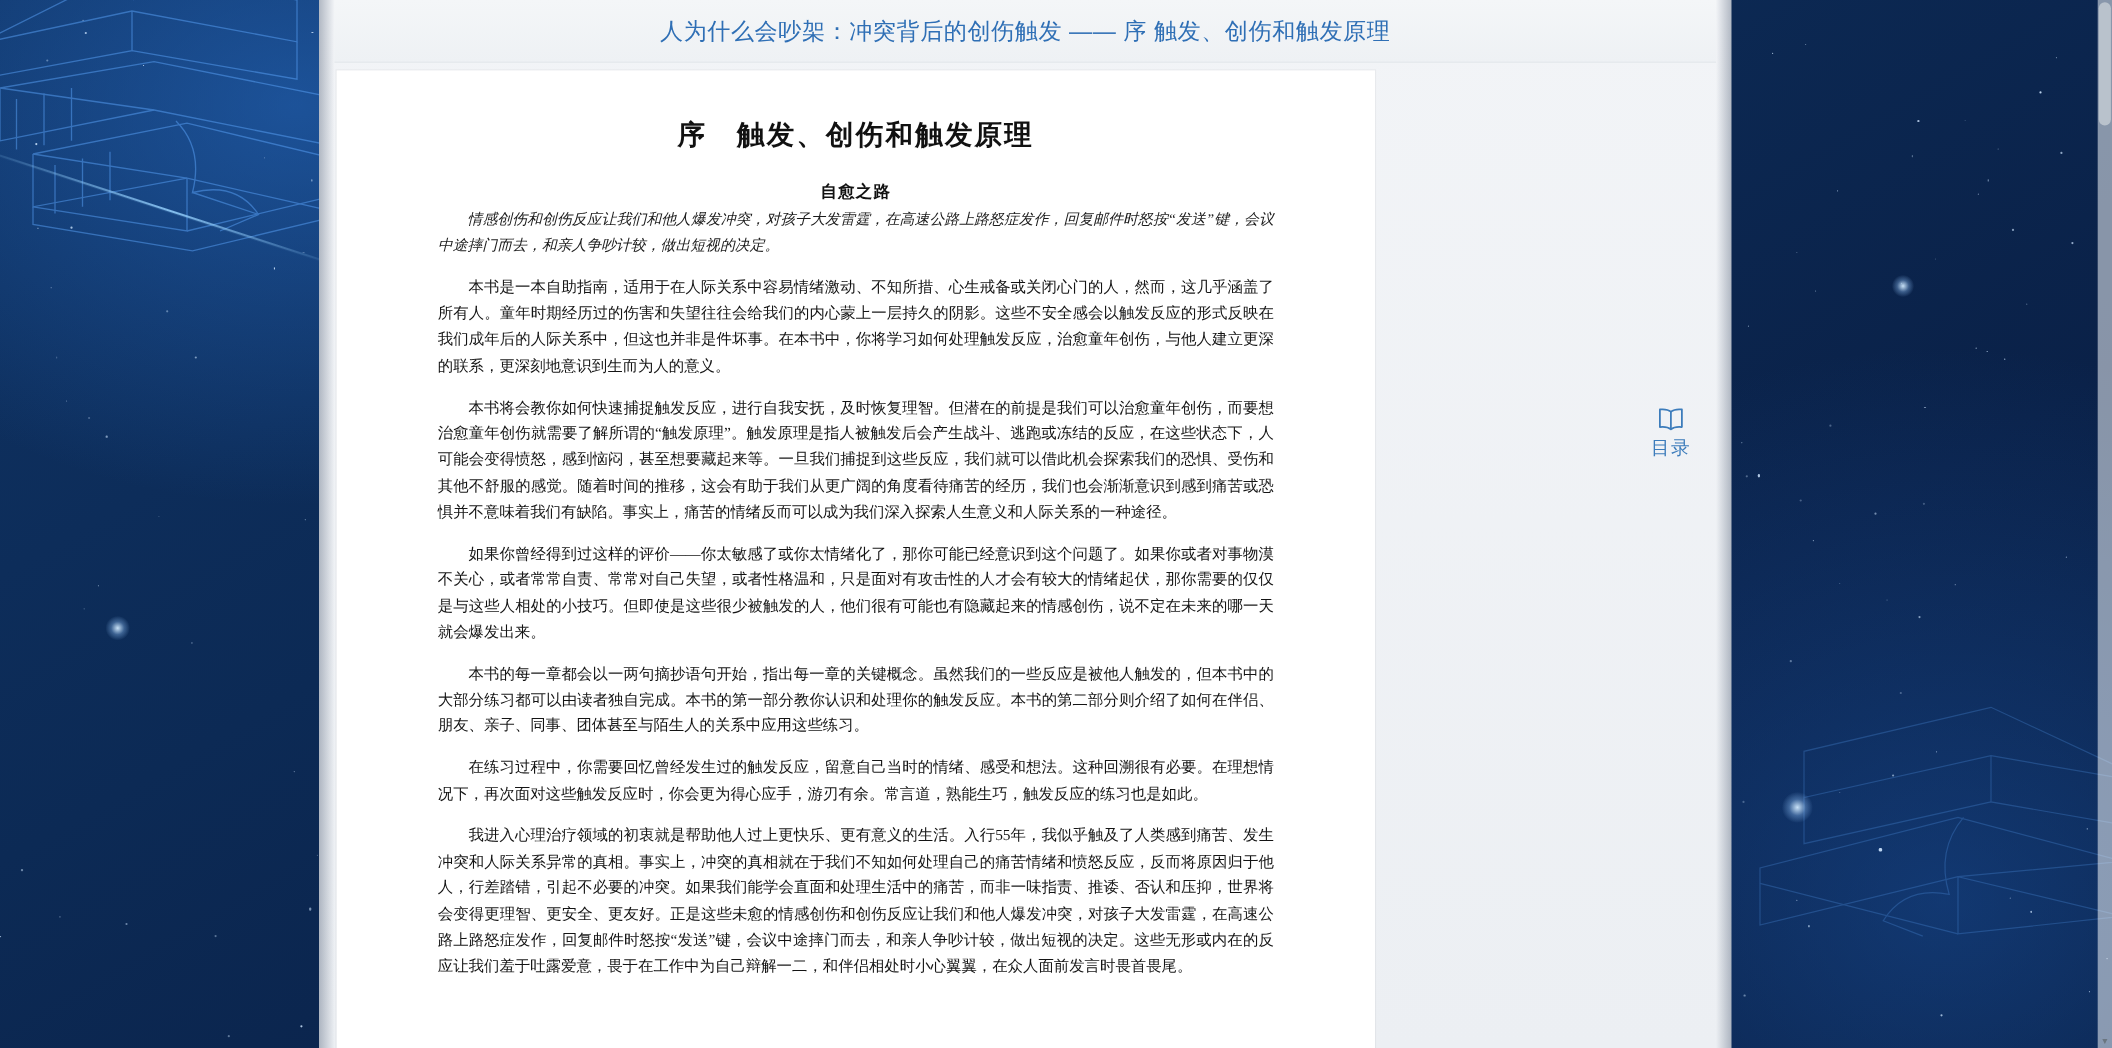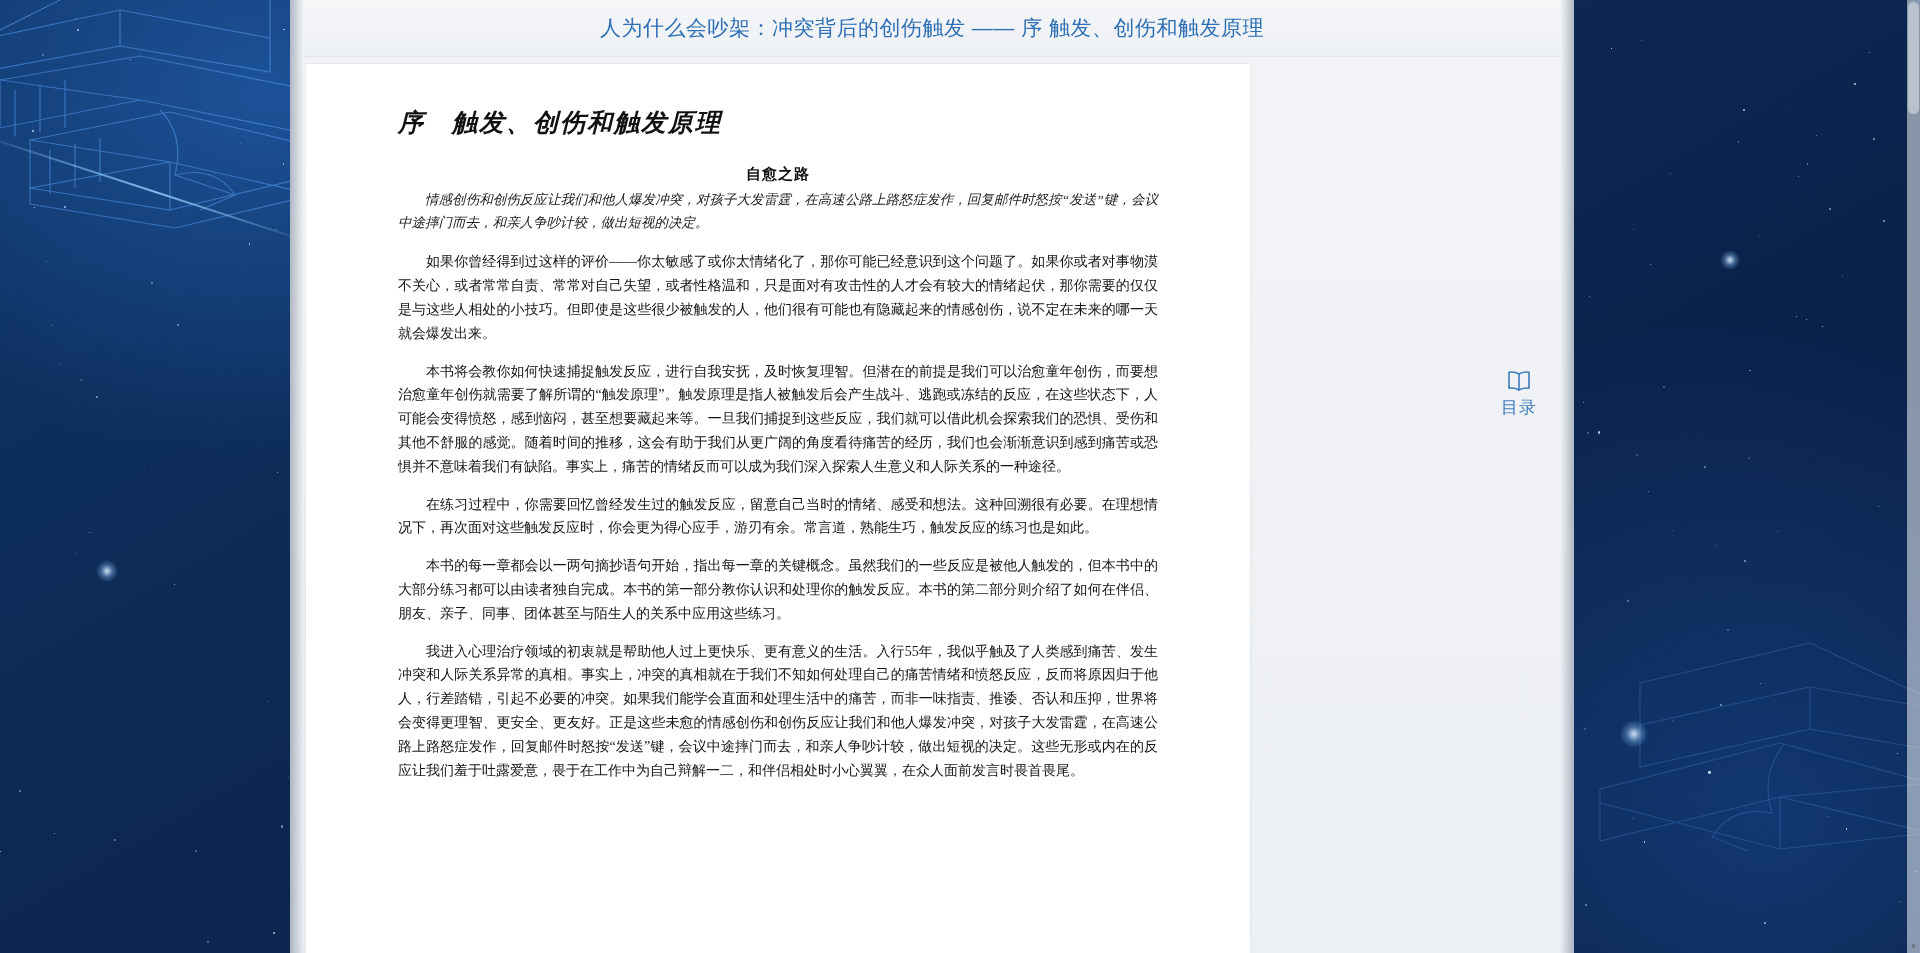--- a/index.html
+++ b/index.html
@@ -64,29 +64,28 @@
   
   .page {
     position: absolute; left: 306px; top: 64px; width: 944px; height: 889px;
     background: #ffffff;
     padding: 34px 92px 0 92px;
     overflow: hidden;
     box-shadow: 0 0 0 1px rgba(0,0,0,.04);
   }
 
   .chapter-title {
-    text-align: left;
+    text-align: center;
     font-size: 25px;
     font-weight: bold;
     color: #111;
     letter-spacing: 2px;
     margin-top: 8px;
     margin-bottom: 26px;
     font-family: "Liberation Sans", "DejaVu Sans", sans-serif;
-    font-style: italic;
   }
   .chapter-sub {
     text-align: center;
     font-size: 15px;
     font-weight: bold;
     color: #111;
     margin-bottom: 4px;
     letter-spacing: 1px;
   }
   .epigraph {
@@ -281,24 +280,25 @@
   <div class="header-title">人为什么会吵架：冲突背后的创伤触发 —— 序 触发、创伤和触发原理</div>
 </div>
 
 <div class="page">
   <div class="chapter-title">序　触发、创伤和触发原理</div>
 
   <div class="chapter-sub">自愈之路</div>
 
   <p class="epigraph">情感创伤和创伤反应让我们和他人爆发冲突，对孩子大发雷霆，在高速公路上路怒症发作，回复邮件时怒按“发送”键，会议中途摔门而去，和亲人争吵计较，做出短视的决定。</p>
 
+  <p class="para">本书是一本自助指南，适用于在人际关系中容易情绪激动、不知所措、心生戒备或关闭心门的人，然而，这几乎涵盖了所有人。童年时期经历过的伤害和失望往往会给我们的内心蒙上一层持久的阴影。这些不安全感会以触发反应的形式反映在我们成年后的人际关系中，但这也并非是件坏事。在本书中，你将学习如何处理触发反应，治愈童年创伤，与他人建立更深的联系，更深刻地意识到生而为人的意义。</p>
+  <p class="para">本书将会教你如何快速捕捉触发反应，进行自我安抚，及时恢复理智。但潜在的前提是我们可以治愈童年创伤，而要想治愈童年创伤就需要了解所谓的“触发原理”。触发原理是指人被触发后会产生战斗、逃跑或冻结的反应，在这些状态下，人可能会变得愤怒，感到恼闷，甚至想要藏起来等。一旦我们捕捉到这些反应，我们就可以借此机会探索我们的恐惧、受伤和其他不舒服的感觉。随着时间的推移，这会有助于我们从更广阔的角度看待痛苦的经历，我们也会渐渐意识到感到痛苦或恐惧并不意味着我们有缺陷。事实上，痛苦的情绪反而可以成为我们深入探索人生意义和人际关系的一种途径。</p>
   <p class="para">如果你曾经得到过这样的评价——你太敏感了或你太情绪化了，那你可能已经意识到这个问题了。如果你或者对事物漠不关心，或者常常自责、常常对自己失望，或者性格温和，只是面对有攻击性的人才会有较大的情绪起伏，那你需要的仅仅是与这些人相处的小技巧。但即使是这些很少被触发的人，他们很有可能也有隐藏起来的情感创伤，说不定在未来的哪一天就会爆发出来。</p>
-  <p class="para">本书将会教你如何快速捕捉触发反应，进行自我安抚，及时恢复理智。但潜在的前提是我们可以治愈童年创伤，而要想治愈童年创伤就需要了解所谓的“触发原理”。触发原理是指人被触发后会产生战斗、逃跑或冻结的反应，在这些状态下，人可能会变得愤怒，感到恼闷，甚至想要藏起来等。一旦我们捕捉到这些反应，我们就可以借此机会探索我们的恐惧、受伤和其他不舒服的感觉。随着时间的推移，这会有助于我们从更广阔的角度看待痛苦的经历，我们也会渐渐意识到感到痛苦或恐惧并不意味着我们有缺陷。事实上，痛苦的情绪反而可以成为我们深入探索人生意义和人际关系的一种途径。</p>
+  <p class="para">本书的每一章都会以一两句摘抄语句开始，指出每一章的关键概念。虽然我们的一些反应是被他人触发的，但本书中的大部分练习都可以由读者独自完成。本书的第一部分教你认识和处理你的触发反应。本书的第二部分则介绍了如何在伴侣、朋友、亲子、同事、团体甚至与陌生人的关系中应用这些练习。</p>
   <p class="para">在练习过程中，你需要回忆曾经发生过的触发反应，留意自己当时的情绪、感受和想法。这种回溯很有必要。在理想情况下，再次面对这些触发反应时，你会更为得心应手，游刃有余。常言道，熟能生巧，触发反应的练习也是如此。</p>
-  <p class="para">本书的每一章都会以一两句摘抄语句开始，指出每一章的关键概念。虽然我们的一些反应是被他人触发的，但本书中的大部分练习都可以由读者独自完成。本书的第一部分教你认识和处理你的触发反应。本书的第二部分则介绍了如何在伴侣、朋友、亲子、同事、团体甚至与陌生人的关系中应用这些练习。</p>
 
 
   <p class="para">我进入心理治疗领域的初衷就是帮助他人过上更快乐、更有意义的生活。入行55年，我似乎触及了人类感到痛苦、发生冲突和人际关系异常的真相。事实上，冲突的真相就在于我们不知如何处理自己的痛苦情绪和愤怒反应，反而将原因归于他人，行差踏错，引起不必要的冲突。如果我们能学会直面和处理生活中的痛苦，而非一味指责、推诿、否认和压抑，世界将会变得更理智、更安全、更友好。正是这些未愈的情感创伤和创伤反应让我们和他人爆发冲突，对孩子大发雷霆，在高速公路上路怒症发作，回复邮件时怒按“发送”键，会议中途摔门而去，和亲人争吵计较，做出短视的决定。这些无形或内在的反应让我们羞于吐露爱意，畏于在工作中为自己辩解一二，和伴侣相处时小心翼翼，在众人面前发言时畏首畏尾。</p>
 
 </div>
 
 <div class="toc-btn">
   <svg class="toc-icon" width="26" height="22" viewBox="0 0 26 22" fill="none">
     <path d="M13 4.2 C10.5 2.2 7 1.8 3 2.2 L3 18.2 C7 17.8 10.5 18.2 13 20.2
              C15.5 18.2 19 17.8 23 18.2 L23 2.2 C19 1.8 15.5 2.2 13 4.2 Z" stroke="#3c7cbb" stroke-width="1.6" stroke-linejoin="round" fill="none"></path>

